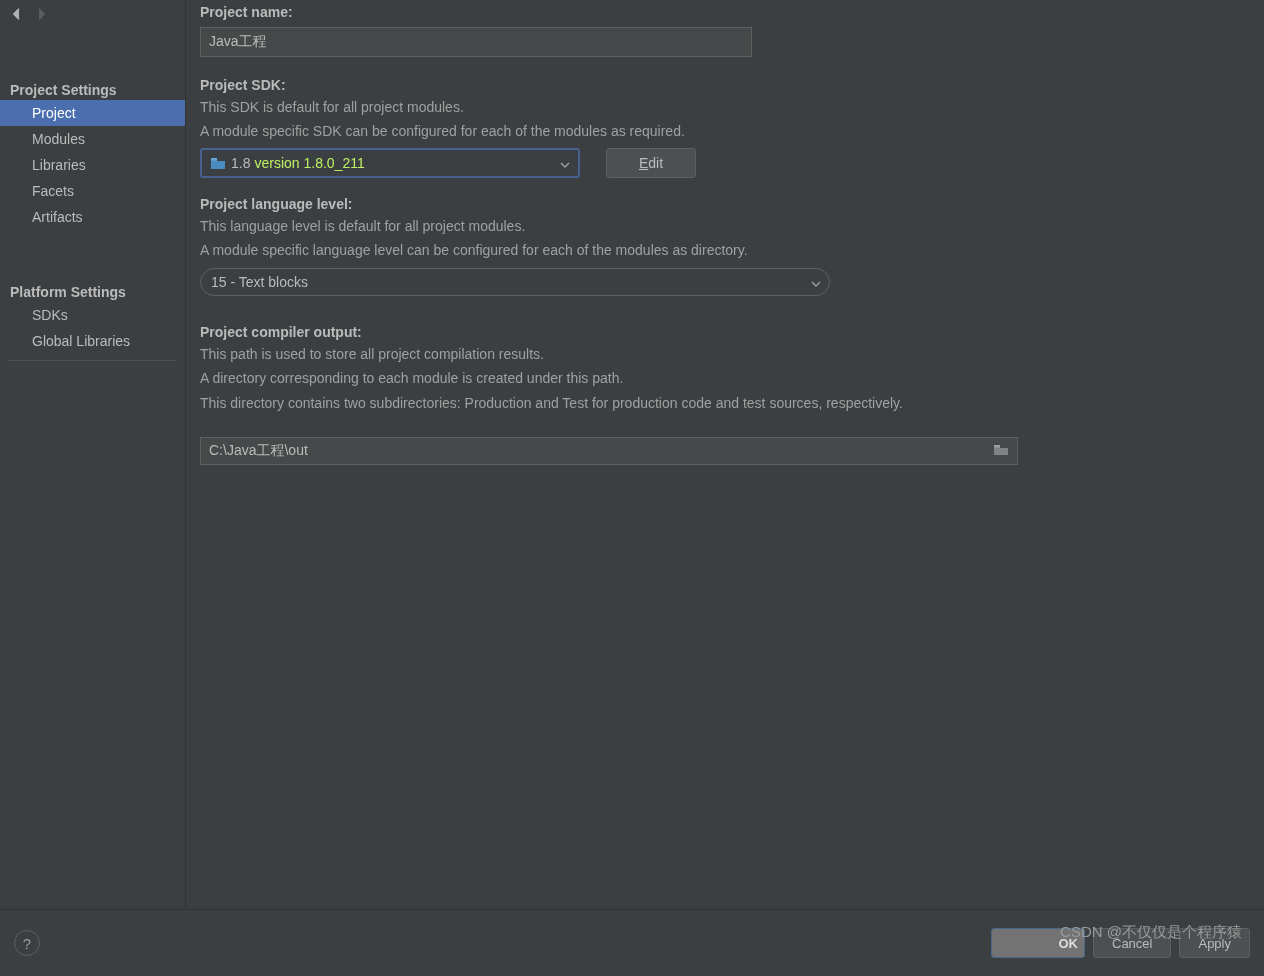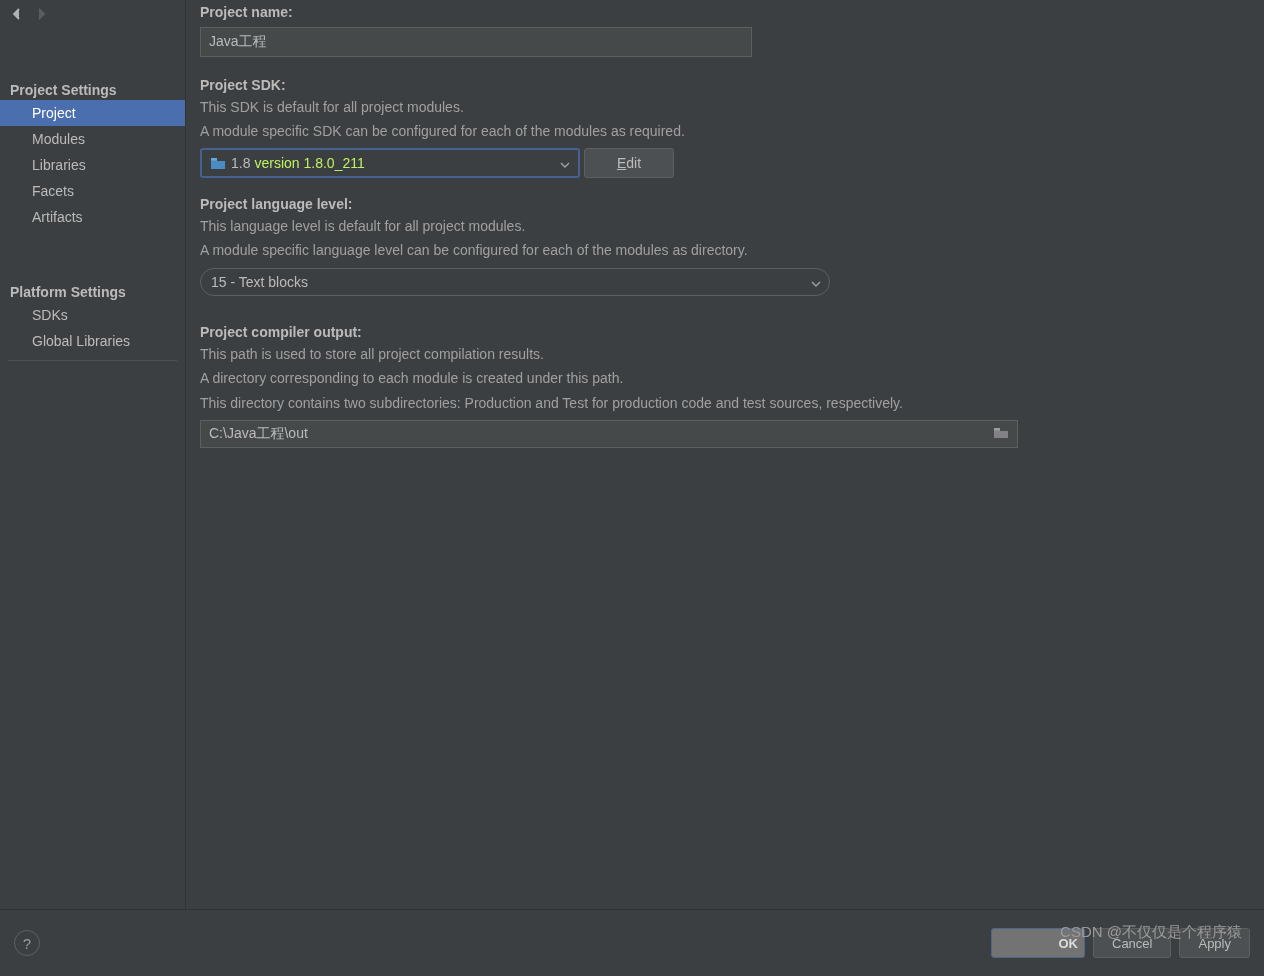--- a/index.html
+++ b/index.html
@@ -111,21 +111,21 @@
   color: #bbbbbb;
   padding: 2px 8px;
   font-size: 14px;
   margin-top: 3px;
   margin-bottom: 2px;
 }
 
 .sdk-row {
   display: flex;
   align-items: center;
-  gap: 4px;
+  gap: 26px;
   margin-top: 6px;
 }
 
 .sdk-dropdown {
   width: 360px;
   height: 26px;
   border: 2px solid #466190;
   border-radius: 3px;
   background: #3c3f41;
   display: flex;
@@ -181,21 +181,21 @@
 }
 
 .output-row {
   width: 800px;
   height: 26px;
   border: 1px solid #5e6060;
   background: #45494a;
   display: flex;
   align-items: center;
   padding: 0 8px;
-  margin-top: 7px;
+  margin-top: 24px;
   position: relative;
   color: #bbbbbb;
 }
 
 .output-row .browse-icon {
   position: absolute;
   right: 8px;
 }
 
 .footer {

